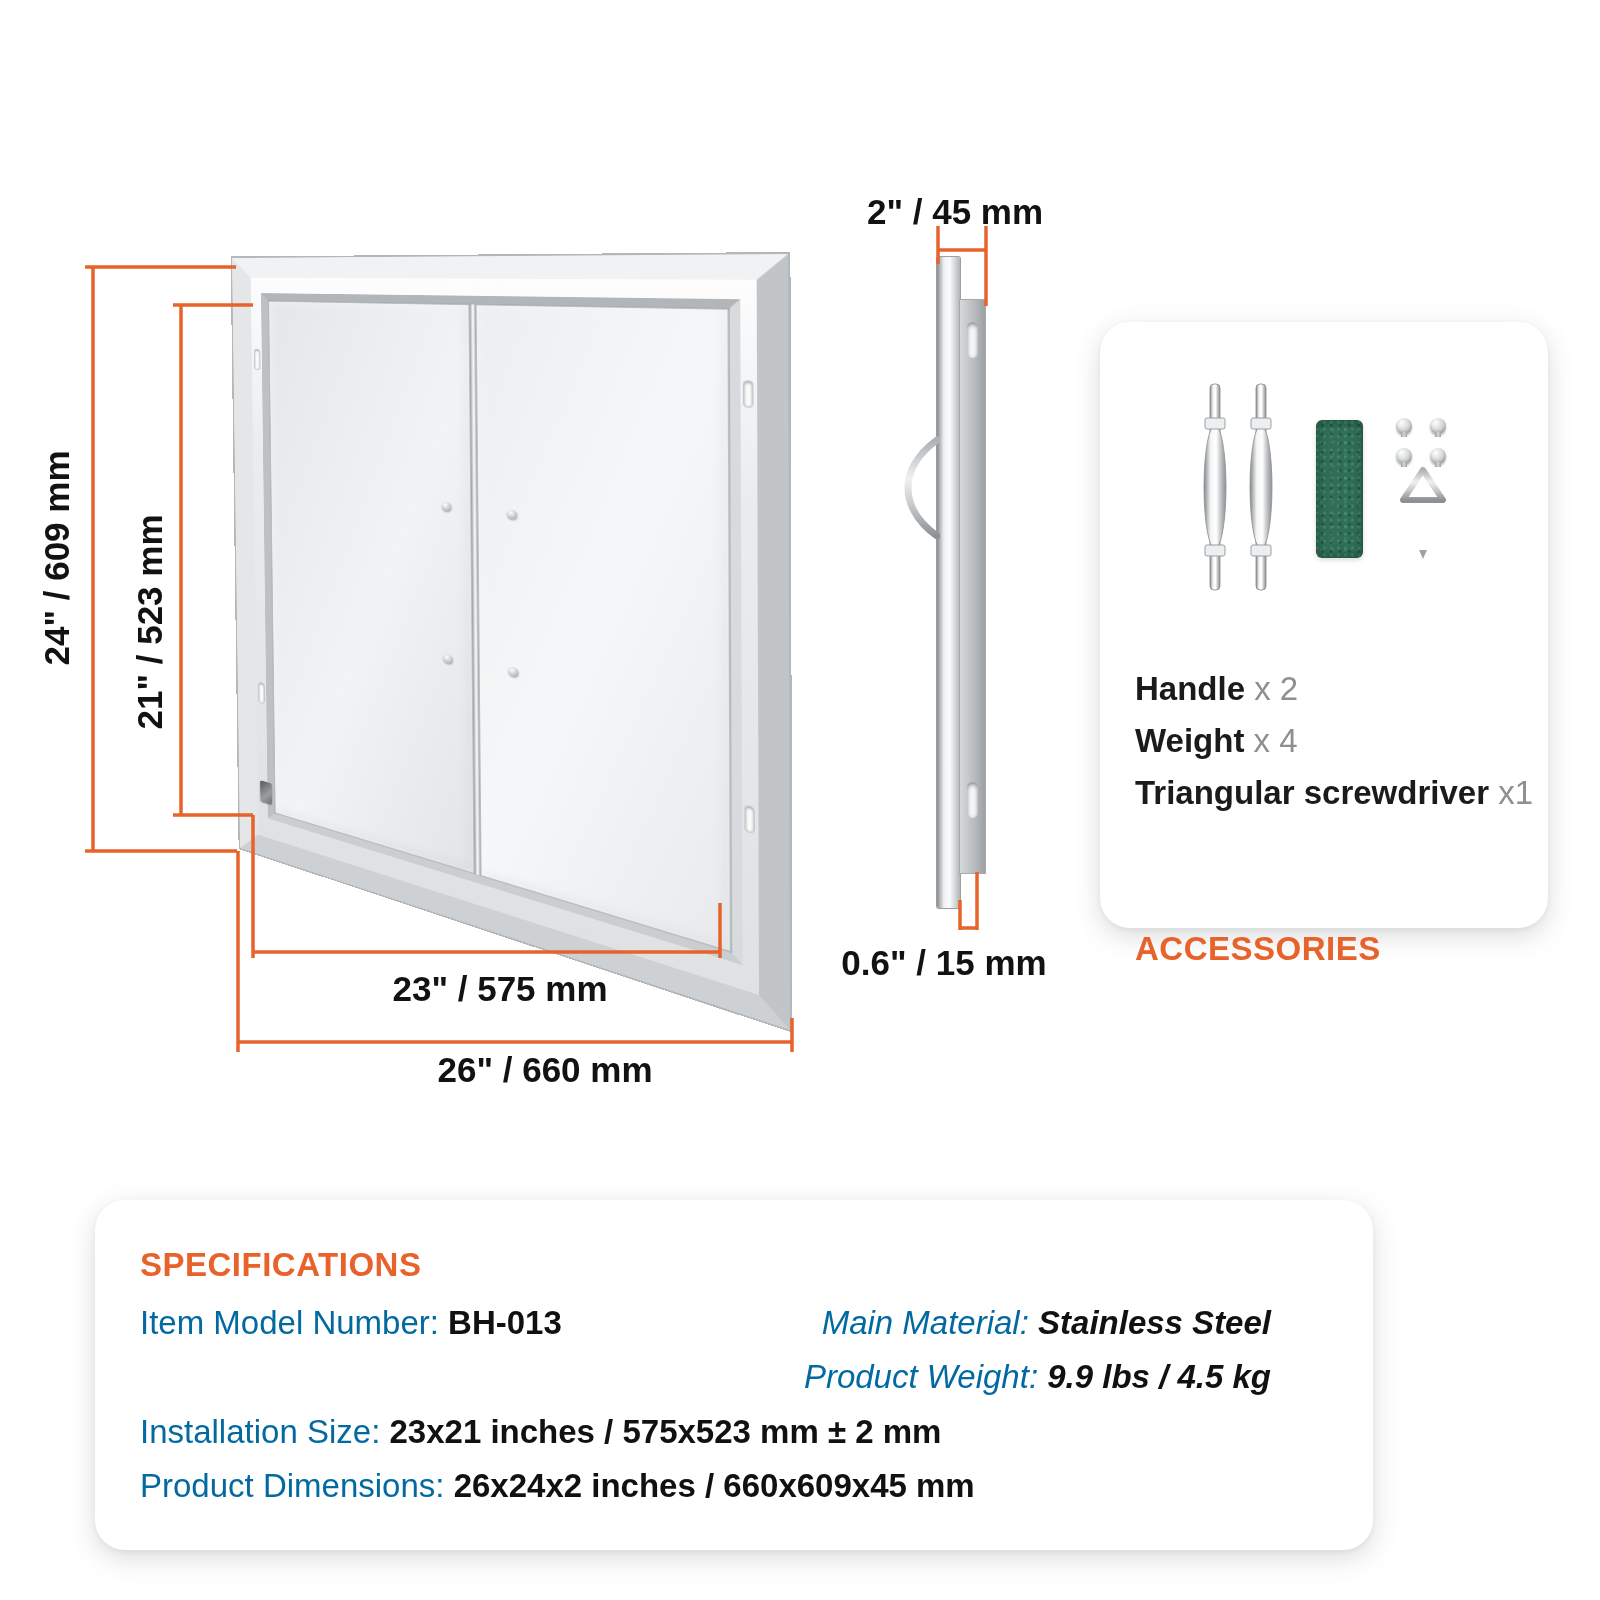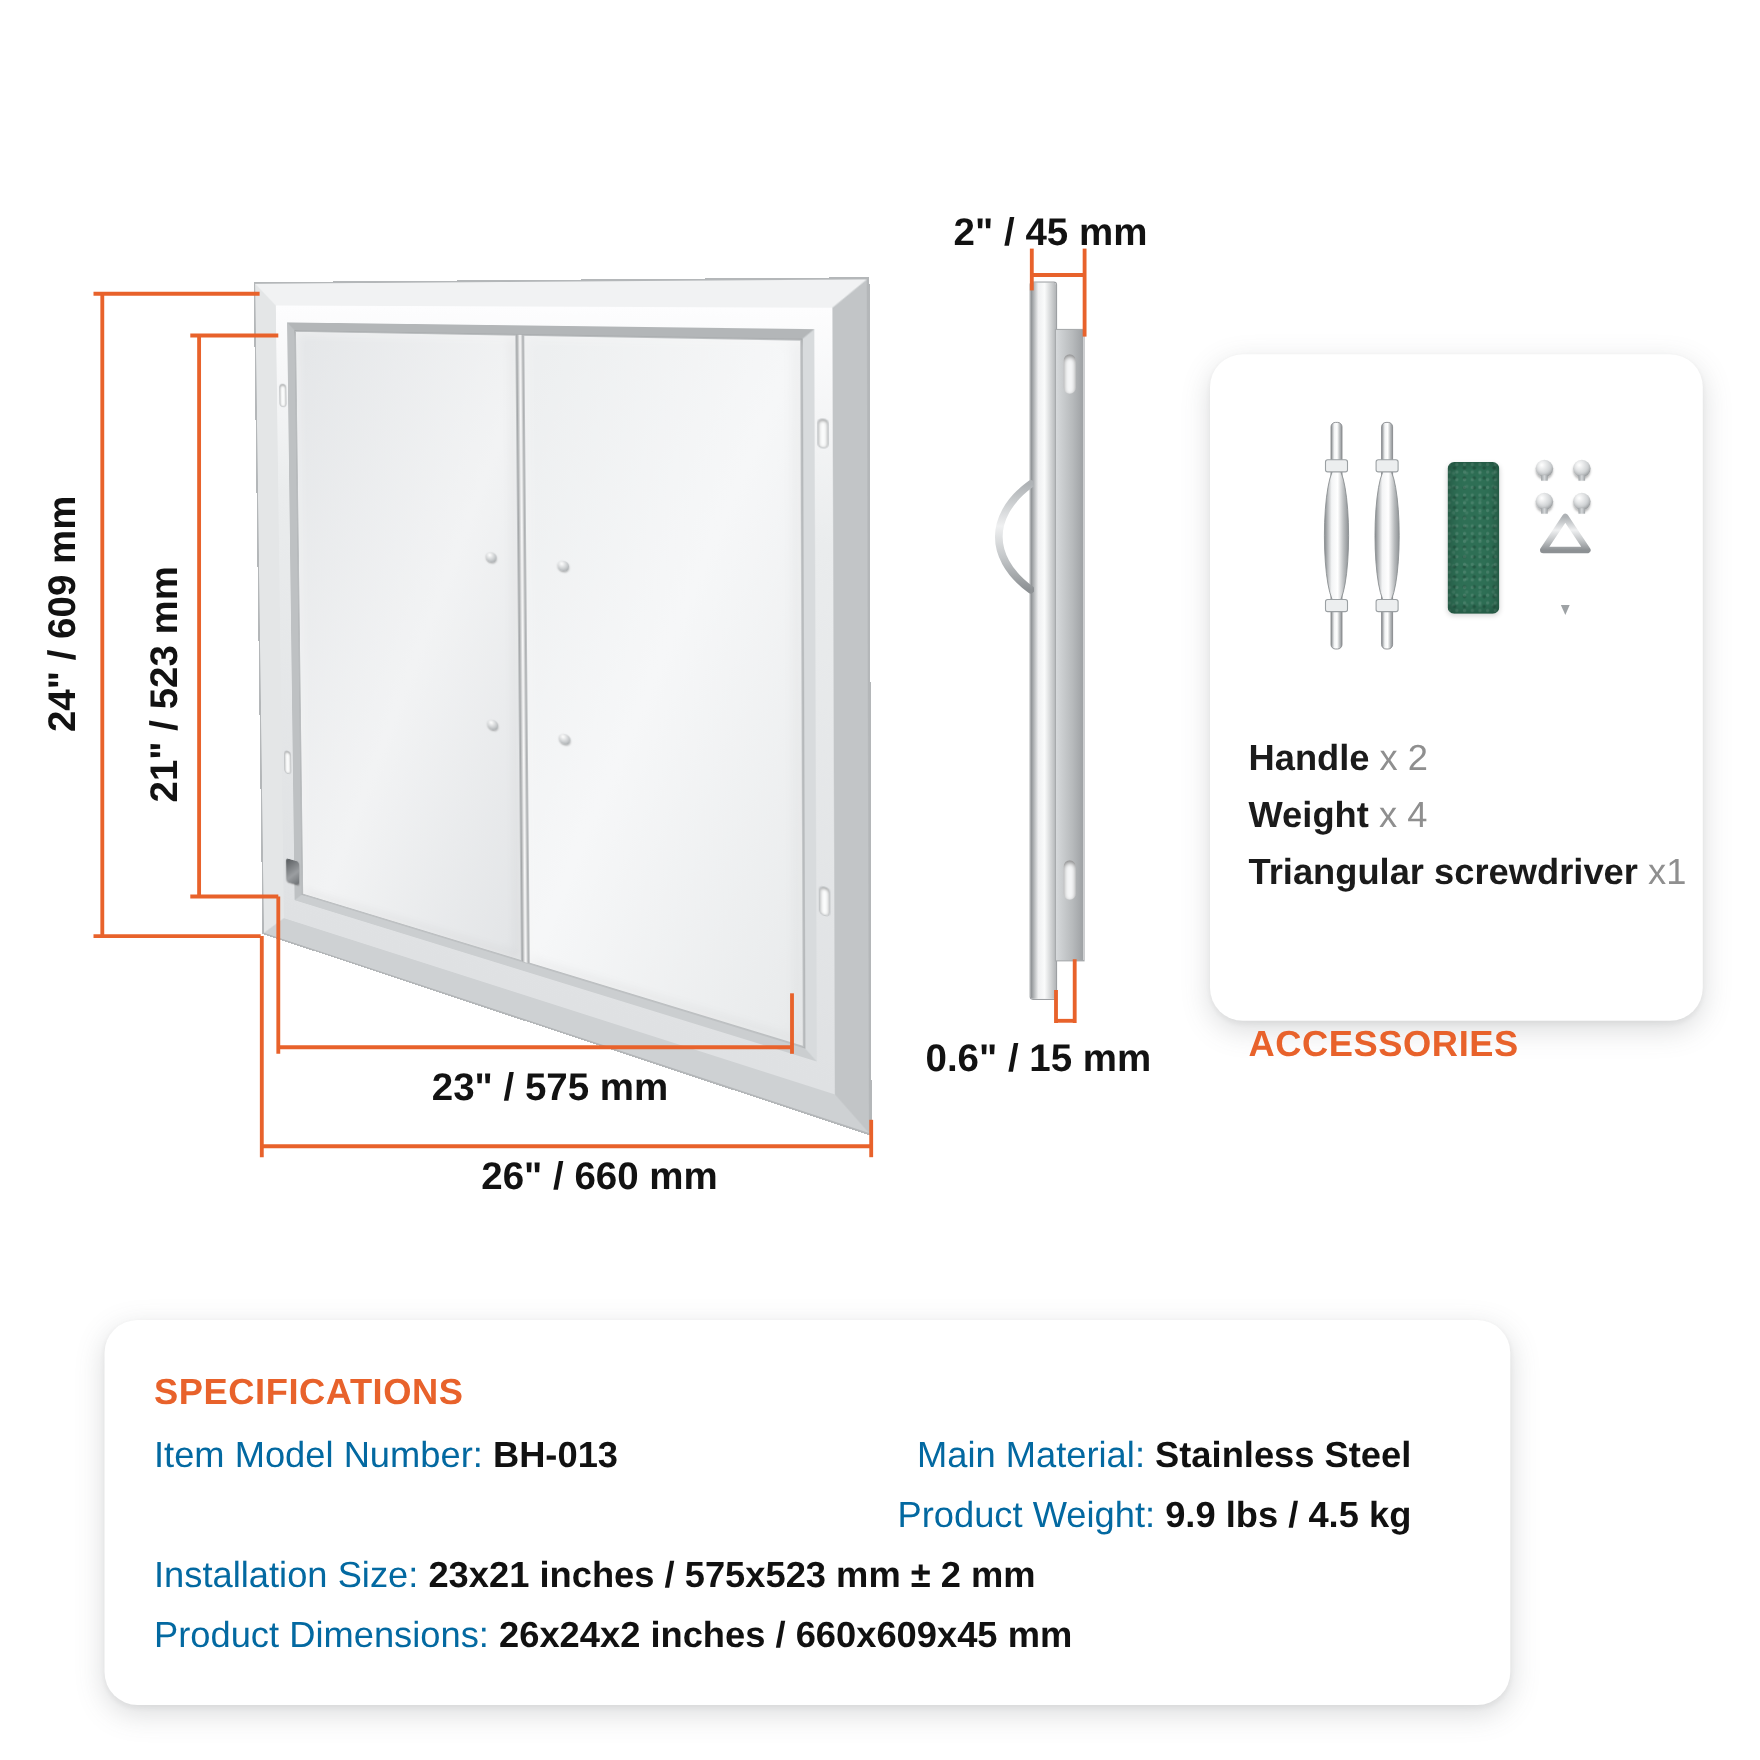--- a/index.html
+++ b/index.html
@@ -61,21 +61,21 @@
                  color:var(--accent,#e8622b);white-space:nowrap;}
 
   .acc-list{position:absolute;left:35px;top:348px;}
   .acc-row{height:52px;font-size:33px;white-space:nowrap;}
   .acc-row .nm{font-weight:700;color:#1b1b1b;}
   .acc-row .ct{font-weight:400;color:#8f8f8f;}
 
   .spec-row{position:absolute;font-size:33px;white-space:nowrap;}
   .spec-row .lb{color:#0369a1;font-weight:400;}
   .spec-row .vl{color:#111111;font-weight:700;}
-  .spec-right{text-align:right;right:90px;}
+  .spec-right{text-align:right;right:102px;font-style:italic;}
 
   
   .acc-handle{position:absolute;top:60px;}
   .acc-pad{position:absolute;left:216px;top:98px;width:47px;height:138px;border-radius:6px;
            background-color:var(--pad-green,#2e6f55);
            background-image:radial-gradient(circle at 20% 30%,rgba(255,255,255,.12) 1px,transparent 2px),
                             radial-gradient(circle at 70% 60%,rgba(0,0,0,.22) 1px,transparent 2px),
                             radial-gradient(circle at 45% 85%,rgba(255,255,255,.08) 1px,transparent 2px);
            background-size:7px 7px,9px 9px,12px 12px;
            box-shadow:inset 0 0 12px rgba(0,0,0,.38), 0 2px 5px rgba(0,0,0,.15);}

